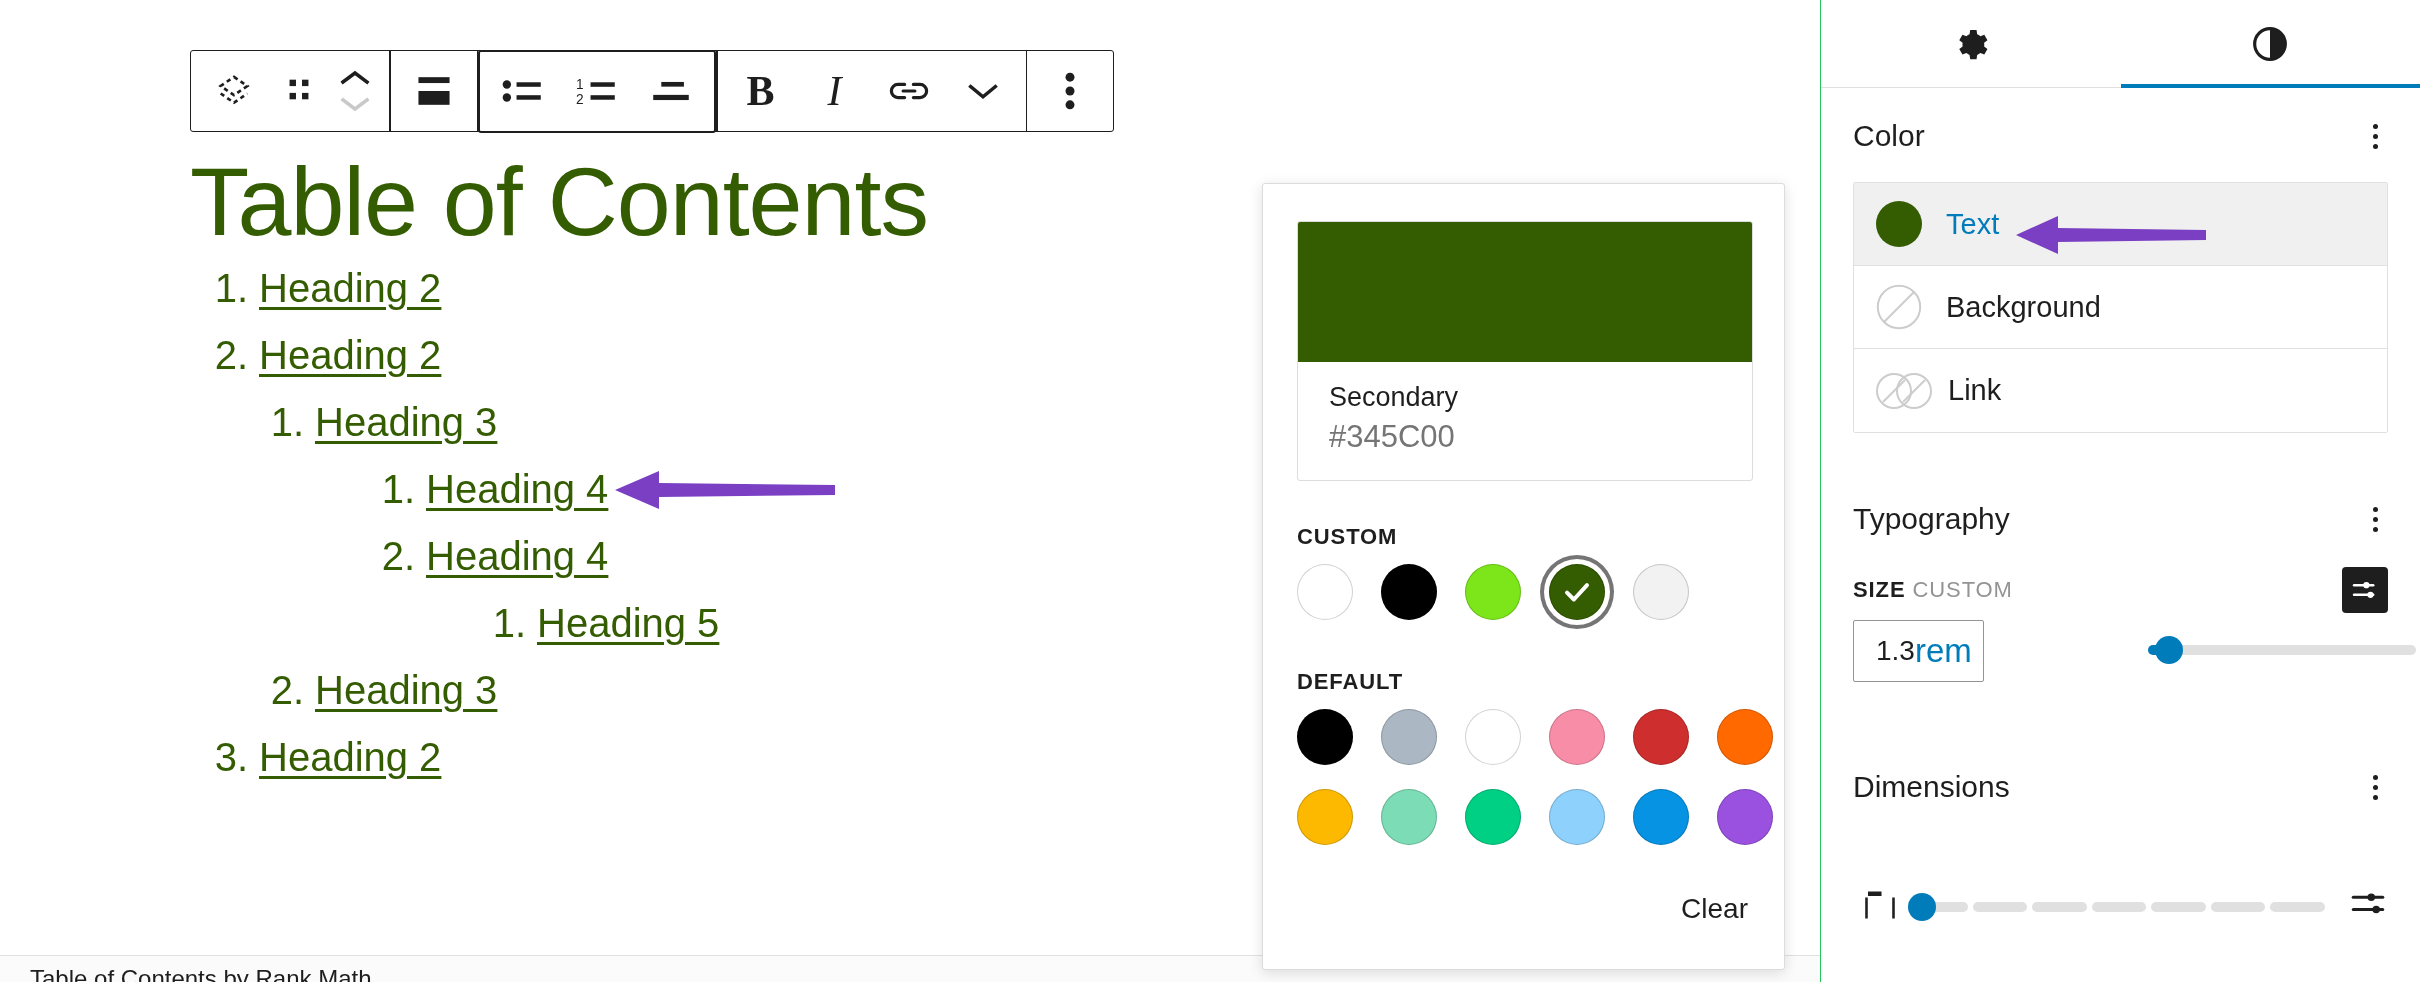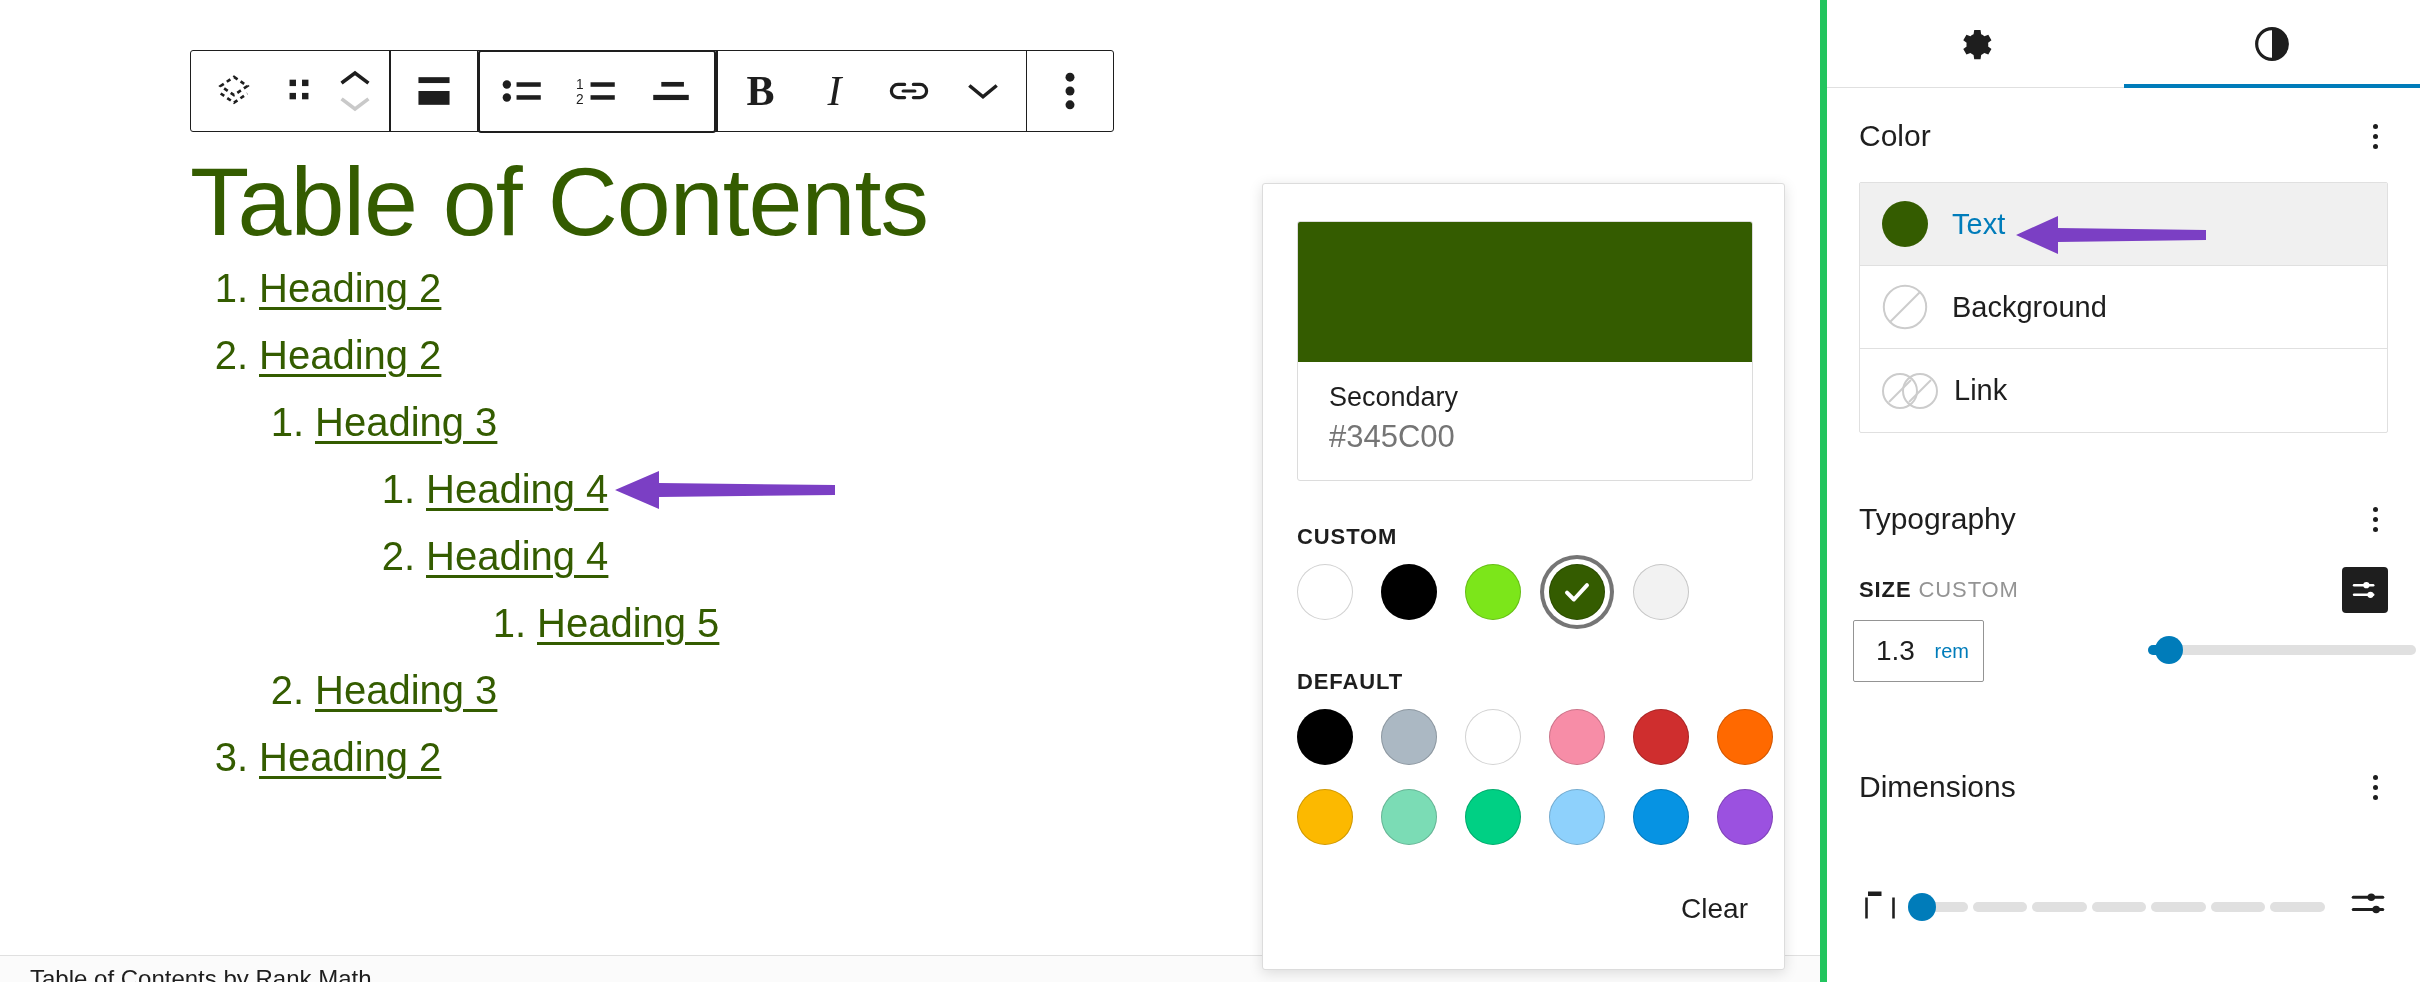--- a/index.html
+++ b/index.html
@@ -82,21 +82,21 @@
 
   #clear-btn {
     position:absolute; right:36px; bottom:44px;
     font-size:28px; color:#1e1e1e; background:none; border:none; cursor:pointer;
     font-family:"Liberation Sans", sans-serif; padding:0;
   }
 
   
   #sidebar {
     position:absolute; right:0; top:0; width:600px; height:982px;
-    background:#fff; border-left:7px solid #22c55e;
+    background:#fff; border-left:1px solid #22c55e;
   }
   #sb-tabs { display:flex; height:88px; border-bottom:1px solid #e0e0e0; }
   .sb-tab { flex:1; display:flex; align-items:center; justify-content:center; cursor:pointer; position:relative; }
   .sb-tab.active::after { content:""; position:absolute; left:0; right:0; bottom:-1px; height:4px; background:#007cba; }
 
   .sb-section-head {
     display:flex; align-items:center; justify-content:space-between;
     padding:0 30px 0 32px; height:68px;
   }
   .sb-section-title { font-size:30px; color:#1e1e1e; font-weight:400; }
@@ -115,21 +115,21 @@
 
   .sub-label { font-size:22px; font-weight:700; letter-spacing:.9px; color:#1e1e1e; }
   .sub-label .muted { color:#949494; font-weight:400;text-align:center; }
 
   #size-input {
     position:absolute; left:1853px; top:620px; width:131px; height:62px;
     border:1px solid #949494; border-radius:2px;
     display:flex; align-items:center; justify-content:space-between; padding:0 14px 0 22px;
   }
   #size-value { font-size:28px; color:#1e1e1e; }
-  #size-unit { font-size:20px; color:#007cba; }
+  #size-unit { font-size:33px; color:#007cba; }
 
   .slider { position:absolute; height:10px; background:#e0e0e0; border-radius:5px; }
   .slider .fill { position:absolute; left:0; top:0; height:10px; background:#007cba; border-radius:5px; }
   .slider .thumb { position:absolute; width:28px; height:28px; border-radius:50%; background:#007cba; top:-9px; cursor:pointer; }
 
   #pad-track { position:absolute; left:1913px; top:902px; width:412px; height:10px; display:flex; gap:5px; }
   #pad-track .seg { flex:1; background:#e0e0e0; border-radius:5px; }
   #pad-thumb { position:absolute; left:1908px; top:893px; width:28px; height:28px; border-radius:50%; background:#007cba; cursor:pointer; }
 
   .icon-btn { cursor:pointer; }

